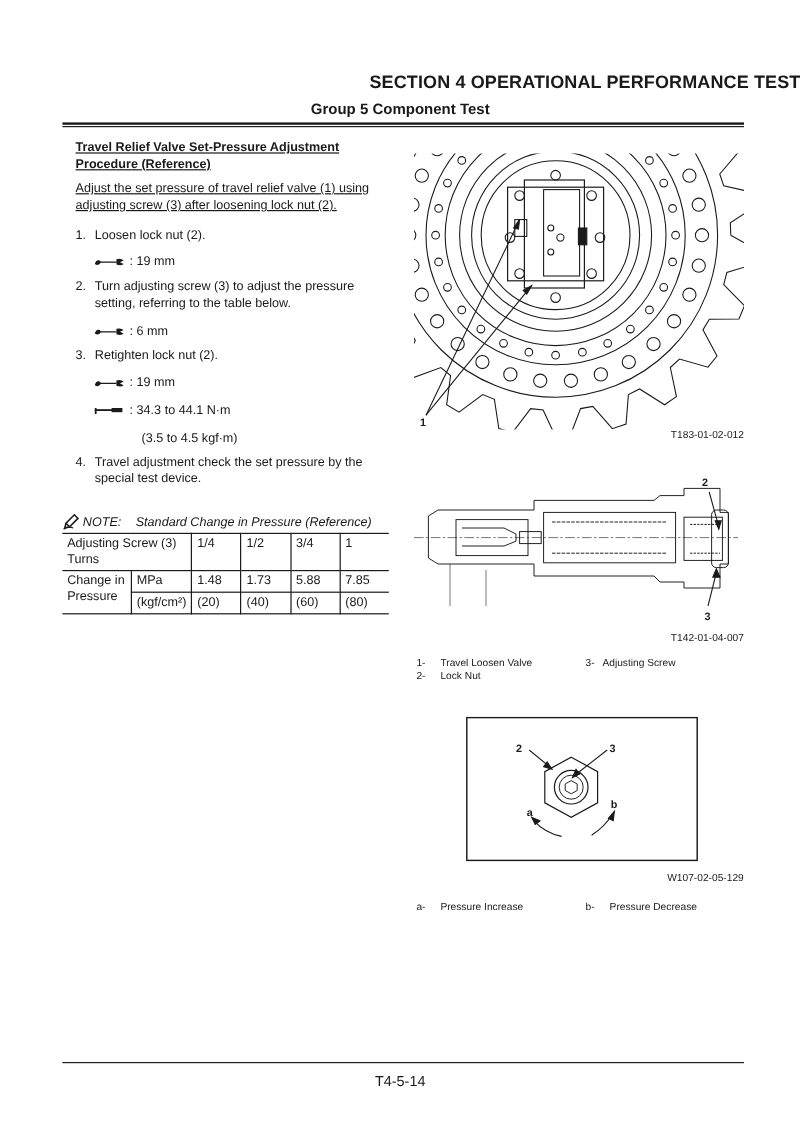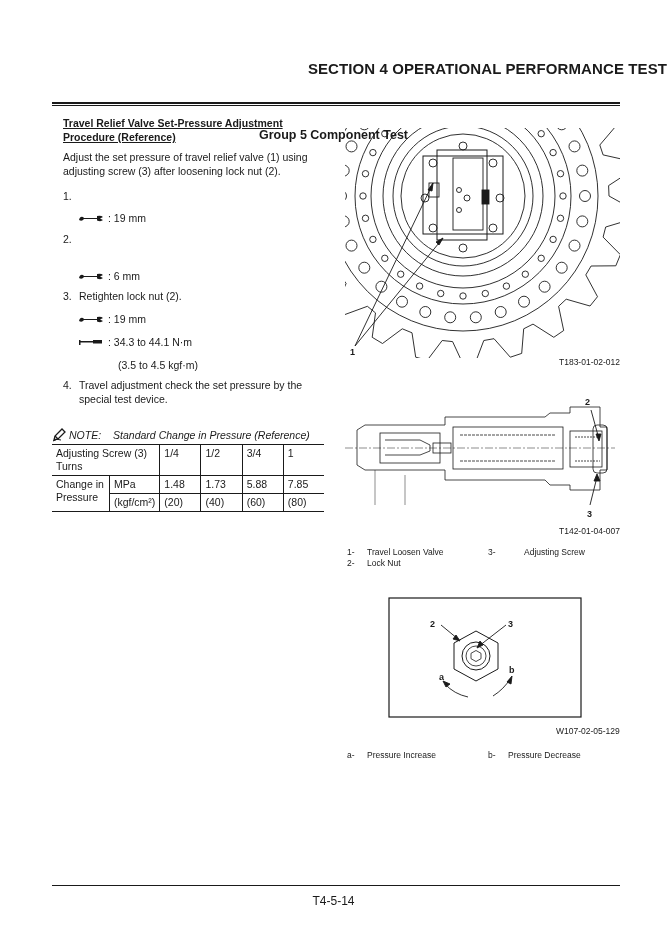--- a/index.html
+++ b/index.html
@@ -1,25 +1,25 @@
 <!DOCTYPE html>
 <html><head>
 <meta charset="utf-8">
 <style>
   html, body { margin: 0; padding: 0; background: #ffffff; }
   body { width: 667px; height: 952px; position: relative; overflow: hidden;
          font-family: "Liberation Sans", "DejaVu Sans", sans-serif; color: #1a1a1a; }
   .abs { position: absolute; }
   .section-title { left: 0; width: 667px; top: 60px; text-align: right; font-size: 15px; font-weight: bold; letter-spacing: 0.1px; }
-  .group-title { left: 0; width: 667px; top: 84px; text-align: center; font-size: 12.5px; font-weight: bold; margin-top: 44px; }
+  .group-title { left: 0; width: 667px; top: 84px; text-align: center; font-size: 12.5px; font-weight: bold; }
   .rule-top { left: 52px; width: 568px; top: 102px; height: 2px; background: #1a1a1a; }
   .rule-top2 { left: 52px; width: 568px; top: 105px; height: 1px; background: #1a1a1a; }
   .left { left: 63px; width: 270px; font-size: 10.5px; line-height: 14px; }
   .heading { top: 116px; font-weight: bold; text-decoration: underline; }
-  .intro { top: 150px; }
+  .intro { top: 150px; text-decoration: underline; }
   .step { left: 63px; font-size: 10.5px; line-height: 14px; width: 270px; }
   .step .num { position: absolute; left: 0; top: 0; width: 14px; }
   .step .txt { position: absolute; left: 16px; top: 0; width: 240px; }
   .spec { left: 78px; font-size: 10.5px; line-height: 14px; display: flex; align-items: center; }
   .spec svg { margin-right: 4px; }
   .note { left: 52px; top: 428px; width: 276px; font-size: 10.5px; font-style: italic; display: flex; align-items: center; }
   .note .lbl { margin: 0 12px 0 3px; }
   table.ptab { position: absolute; left: 52px; top: 444px; width: 272px; border-collapse: collapse;
                font-size: 10.5px; line-height: 13px; border-top: 1.5px solid #1a1a1a; border-bottom: 1.5px solid #1a1a1a; }
   table.ptab td { border: 1px solid #1a1a1a; padding: 2px 4px; vertical-align: top; }
@@ -44,31 +44,36 @@
   <div>Travel Relief Valve Set-Pressure Adjustment</div>
   <div>Procedure (Reference)</div>
 </div>
 <div class="abs left intro">
   <div>Adjust the set pressure of travel relief valve (1) using</div>
   <div>adjusting screw (3) after loosening lock nut (2).</div>
 </div>
 
 <div class="abs step" style="top:189px;height:14px;">
   <span class="num">1.</span>
+  <span class="txt">Loosen lock nut (2).</span>
 </div>
 <div class="abs spec" style="top:211px;">
   <svg width="26" height="10" viewBox="0 0 26 10">
     <path d="M1 7 Q2 3 5 4 L6 5 L19 5 L19 6 L6 6 Q4 9 1 7 Z" fill="#1a1a1a"></path>
     <path d="M19 3 Q23 2 25 4 L22 5.5 L25 7 Q23 9 19 7.5 Z" fill="#1a1a1a"></path>
   </svg>
   <span>: 19 mm</span>
 </div>
 
 <div class="abs step" style="top:232px;height:28px;">
   <span class="num">2.</span>
+  <span class="txt">
+    <span style="display:block">Turn adjusting screw (3) to adjust the pressure</span>
+    <span style="display:block">setting, referring to the table below.</span>
+  </span>
 </div>
 <div class="abs spec" style="top:269px;">
   <svg width="26" height="10" viewBox="0 0 26 10">
     <path d="M1 7 Q2 3 5 4 L6 5 L19 5 L19 6 L6 6 Q4 9 1 7 Z" fill="#1a1a1a"></path>
     <path d="M19 3 Q23 2 25 4 L22 5.5 L25 7 Q23 9 19 7.5 Z" fill="#1a1a1a"></path>
   </svg>
   <span>: 6 mm</span>
 </div>
 
 <div class="abs step" style="top:289px;height:14px;">
@@ -274,21 +279,21 @@
   <text x="242" y="122" font-size="9" font-weight="bold" fill="#1a1a1a">3</text>
 </svg>
 <div class="abs fig-code" style="left:559px;top:526px;">T142-01-04-007</div>
 
 <div class="abs legend" style="left:347px;top:547px;width:270px;height:24px;">
   <span style="left:0;top:0">1-</span>
   <span style="left:20px;top:0">Travel Loosen Valve</span>
   <span style="left:0;top:11px">2-</span>
   <span style="left:20px;top:11px">Lock Nut</span>
   <span style="left:141px;top:0">3-</span>
-  <span style="left:177px;top:0">Adjusting Screw</span>
+  <span style="left:155px;top:0">Adjusting Screw</span>
 </div>
 
 <svg class="abs" style="left:388px;top:597px;" width="195" height="122" viewBox="0 0 195 122">
   <rect x="1" y="1" width="192" height="119" fill="none" stroke="#1a1a1a" stroke-width="1.2"></rect>
   <polygon points="88,34 110,46 110,72 88,84 66,72 66,46" fill="none" stroke="#1a1a1a" stroke-width="1"></polygon>
   <circle cx="88" cy="59" r="14" fill="none" stroke="#1a1a1a" stroke-width="1"></circle>
   <circle cx="88" cy="59" r="10" fill="none" stroke="#1a1a1a" stroke-width="0.8"></circle>
   <polygon points="88,53.5 93,56.3 93,61.7 88,64.5 83,61.7 83,56.3" fill="none" stroke="#1a1a1a" stroke-width="0.8"></polygon>
   <g stroke="#1a1a1a" stroke-width="0.9" fill="#1a1a1a">
     <line x1="53" y1="28" x2="70" y2="42"></line>

